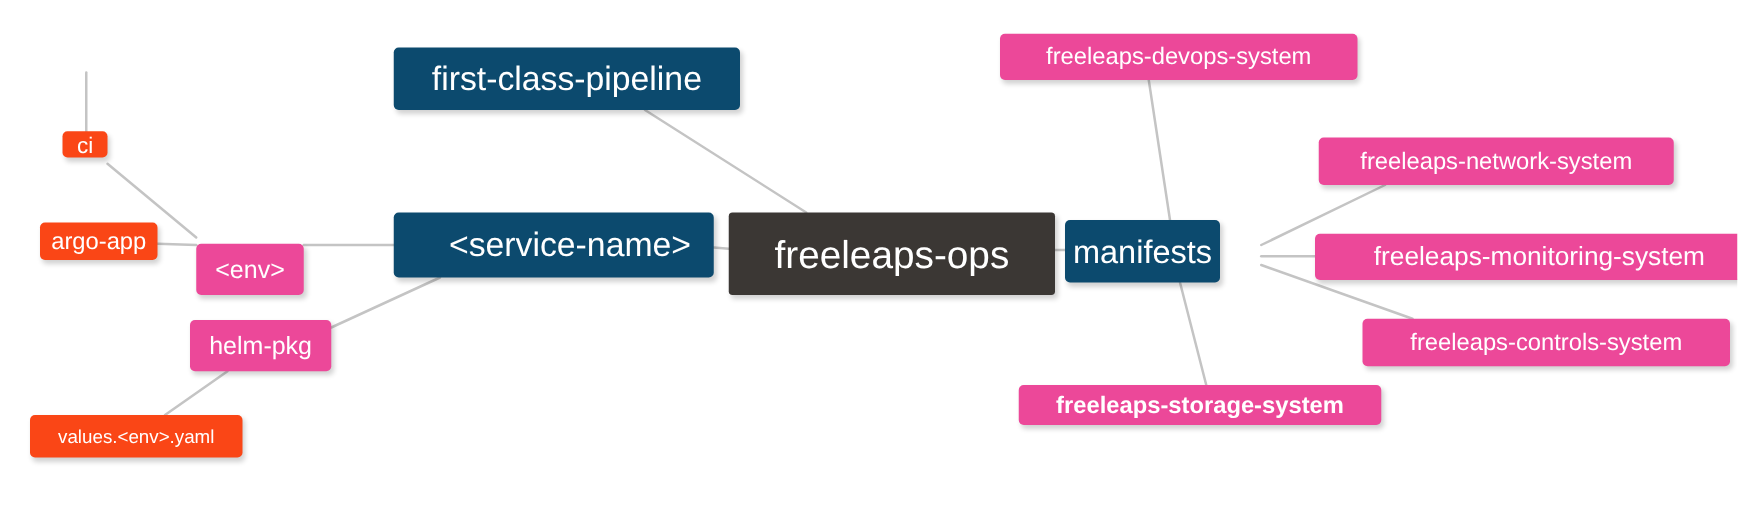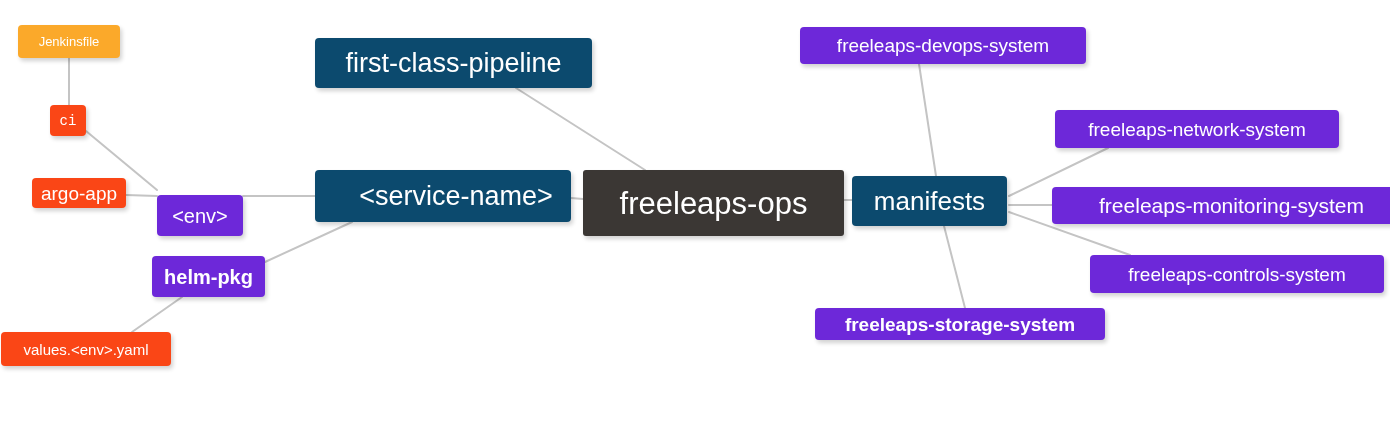--- a/index.html
+++ b/index.html
@@ -40,21 +40,21 @@
     box-shadow: 2px 3px 4px rgba(0,0,0,0.18);
     padding: 0 10px;
     cursor: pointer;
     user-select: none;
   }
   .node.root {
     background: #3b3734;
     border-radius: 3px;
   }
   .node.blue   { background: #0c4a6e; }
-  .node.green  { background: #6d28d9; }
+  .node.green  { background: #ec4899; }
   .node.red    { background: #fa4616; }
   .node.orange { background: #fba92a; }
 </style>
 </head>
 <body>
 
 <div id="mindmap">
   <svg id="edges" viewBox="0 0 1390 421" width="1390" height="421">
       <line x1="69" y1="58" x2="69" y2="105" stroke="#c4c4c4" stroke-width="2" stroke-linecap="round"></line>
       <line x1="86" y1="131" x2="157" y2="190" stroke="#c4c4c4" stroke-width="2" stroke-linecap="round"></line>
@@ -64,48 +64,45 @@
       <line x1="182" y1="297" x2="132" y2="332" stroke="#c4c4c4" stroke-width="2" stroke-linecap="round"></line>
       <line x1="516" y1="88" x2="645" y2="170" stroke="#c4c4c4" stroke-width="2" stroke-linecap="round"></line>
       <line x1="571" y1="198" x2="583" y2="199" stroke="#c4c4c4" stroke-width="2" stroke-linecap="round"></line>
       <line x1="844" y1="200" x2="852" y2="200" stroke="#c4c4c4" stroke-width="2" stroke-linecap="round"></line>
       <line x1="936" y1="176" x2="919" y2="64" stroke="#c4c4c4" stroke-width="2" stroke-linecap="round"></line>
       <line x1="1009" y1="196" x2="1108" y2="148" stroke="#c4c4c4" stroke-width="2" stroke-linecap="round"></line>
       <line x1="1009" y1="205" x2="1052" y2="205" stroke="#c4c4c4" stroke-width="2" stroke-linecap="round"></line>
       <line x1="1009" y1="212" x2="1130" y2="255" stroke="#c4c4c4" stroke-width="2" stroke-linecap="round"></line>
       <line x1="944" y1="226" x2="965" y2="308" stroke="#c4c4c4" stroke-width="2" stroke-linecap="round"></line>
     </svg>
-<div class="node orange" style="left: 18px; top: 25px; width: 102px; height: 33px; font-size: 13px;">
-      <span>Jenkinsfile</span>
-    </div>
-    <div class="node red" style="left: 50px; top: 105px; width: 36px; height: 31px; font-size: 14px; font-family: Liberation Mono, monospace;">
+    <div class="node red" style="left: 50px; top: 105px; width: 36px; height: 21px; font-size: 18px;">
       <span>ci</span>
     </div>
     <div class="node red" style="left: 32px; top: 178px; width: 94px; height: 30px; font-size: 19px;">
       <span>argo-app</span>
     </div>
     <div class="node green" style="left: 157px; top: 195px; width: 86px; height: 41px; font-size: 20px;">
       <span>&lt;env&gt;</span>
     </div>
-    <div class="node green" style="left: 152px; top: 256px; width: 113px; height: 41px; font-size: 20px; font-weight: bold;">
+    <div class="node green" style="left: 152px; top: 256px; width: 113px; height: 41px; font-size: 20px;">
       <span>helm-pkg</span>
     </div>
-    <div class="node red" style="left: 1px; top: 332px; width: 170px; height: 34px; font-size: 15px;">
+    <div class="node red" style="left: 24px; top: 332px; width: 170px; height: 34px; font-size: 15px;">
       <span>values.&lt;env&gt;.yaml</span>
     </div>
     <div class="node blue" style="left: 315px; top: 38px; width: 277px; height: 50px; font-size: 27px;">
       <span>first-class-pipeline</span>
     </div>
     <div class="node blue" style="left: 315px; top: 170px; width: 256px; height: 52px; font-size: 27px; padding-left: 36px;">
       <span>&lt;service-name&gt;</span>
     </div>
     <div class="node root" style="left: 583px; top: 170px; width: 261px; height: 66px; font-size: 31px; justify-content: center;">
       <span>freeleaps-ops</span>
     </div>
-    <div class="node blue" style="left: 852px; top: 176px; width: 155px; height: 50px; font-size: 26px;">
+    <div class="node blue" style="left: 852px; top: 176px; width: 124px; height: 50px; font-size: 26px;">
       <span>manifests</span>
     </div>
     <div class="node green" style="left: 800px; top: 27px; width: 286px; height: 37px; font-size: 19px;">
       <span>freeleaps-devops-system</span>
     </div>
     <div class="node green" style="left: 1055px; top: 110px; width: 284px; height: 38px; font-size: 19px;">
       <span>freeleaps-network-system</span>
     </div>
     <div class="node green" style="left: 1052px; top: 187px; width: 359px; height: 37px; font-size: 21px;">
       <span>freeleaps-monitoring-system</span>

